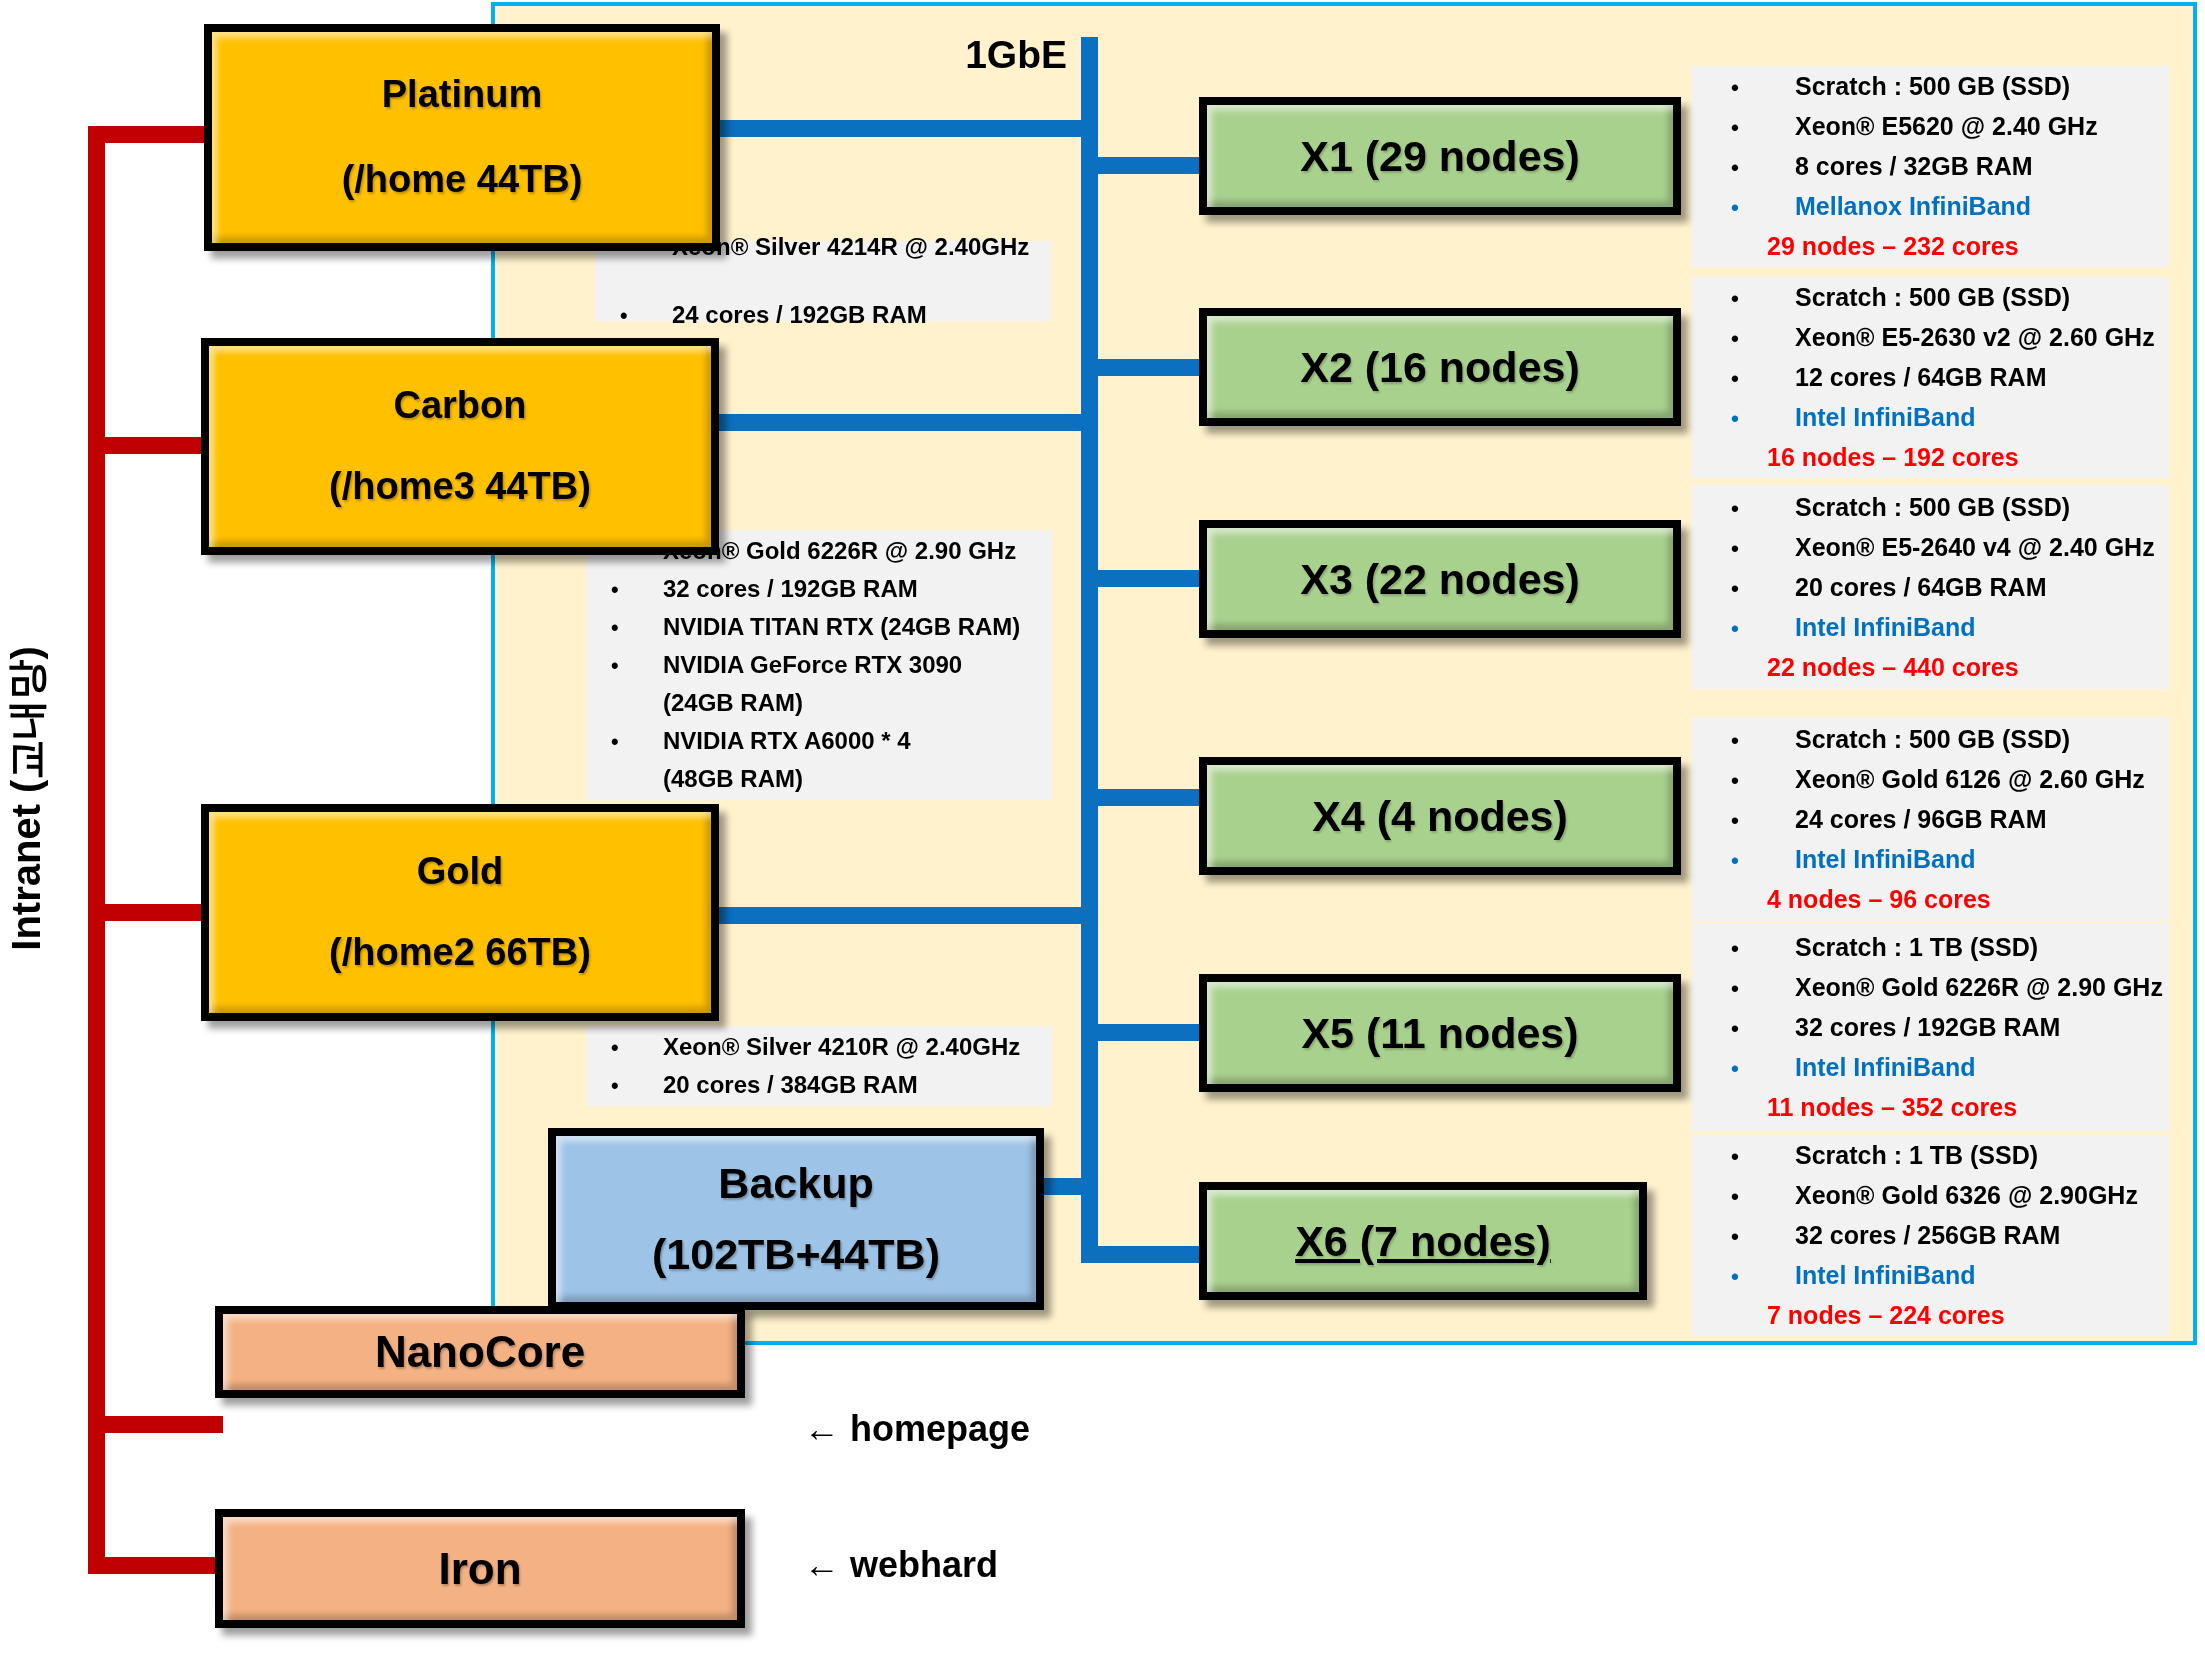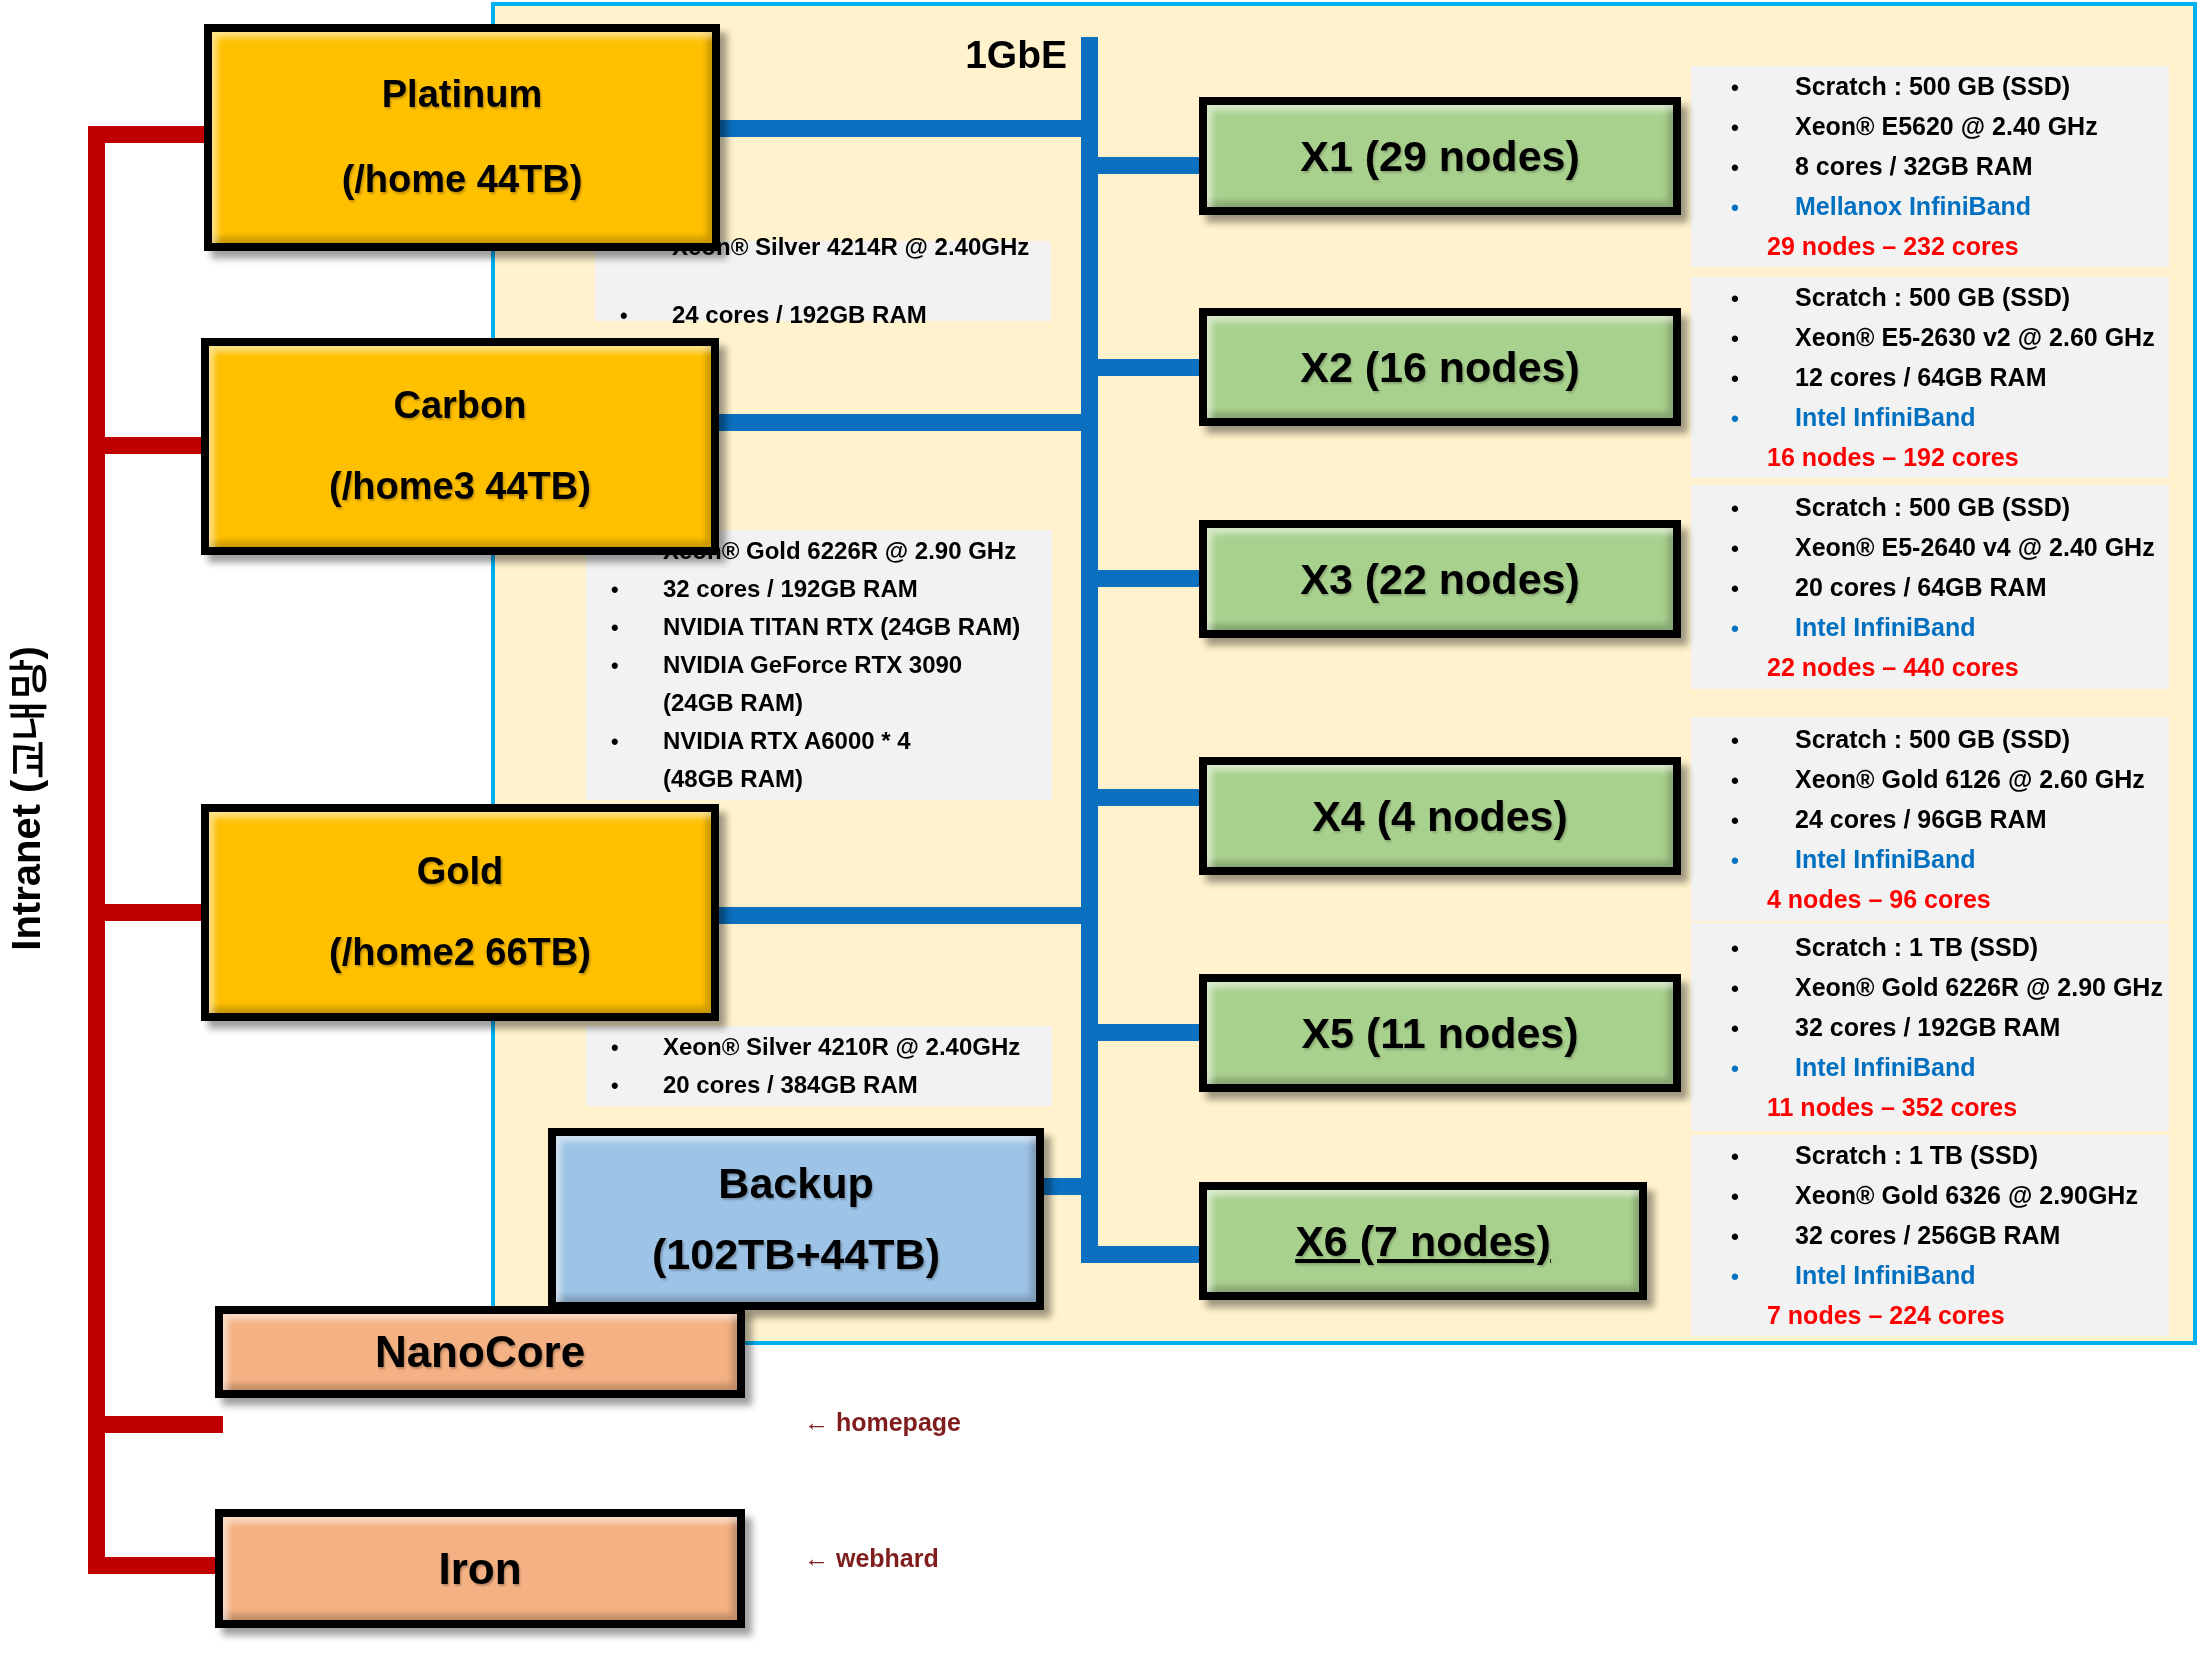--- a/index.html
+++ b/index.html
@@ -52,21 +52,21 @@
   .bullet::before{content:"\2022";font-size:0.9em;}
   .spec-text{white-space:nowrap;}
   .s-cont .bullet::before{content:"";}
   .s-blue{color:#0070C0;align-items:center;}
   .s-red{color:#FF0000;justify-content:flex-start;padding-left:76px;}
   
   .intranet{
     position:absolute;left:-272px;top:757px;width:624px;height:83px;
     text-align:center;font-size:40px;transform:rotate(-90deg);z-index:2;
   }
-  .annot{position:absolute;color:#7f1d1d;font-size:25px;font-weight:600;z-index:2;white-space:nowrap;}
+  .annot{position:absolute;color:#000000;font-size:36px;font-weight:600;z-index:2;white-space:nowrap;}
 </style>
 </head>
 <body>
 
 <div id="canvas">
 
   <div class="panel"></div>
   <div class="lbl-1gbe">1GbE</div>
 
   <div class="intranet">Intranet (교내망)</div>

